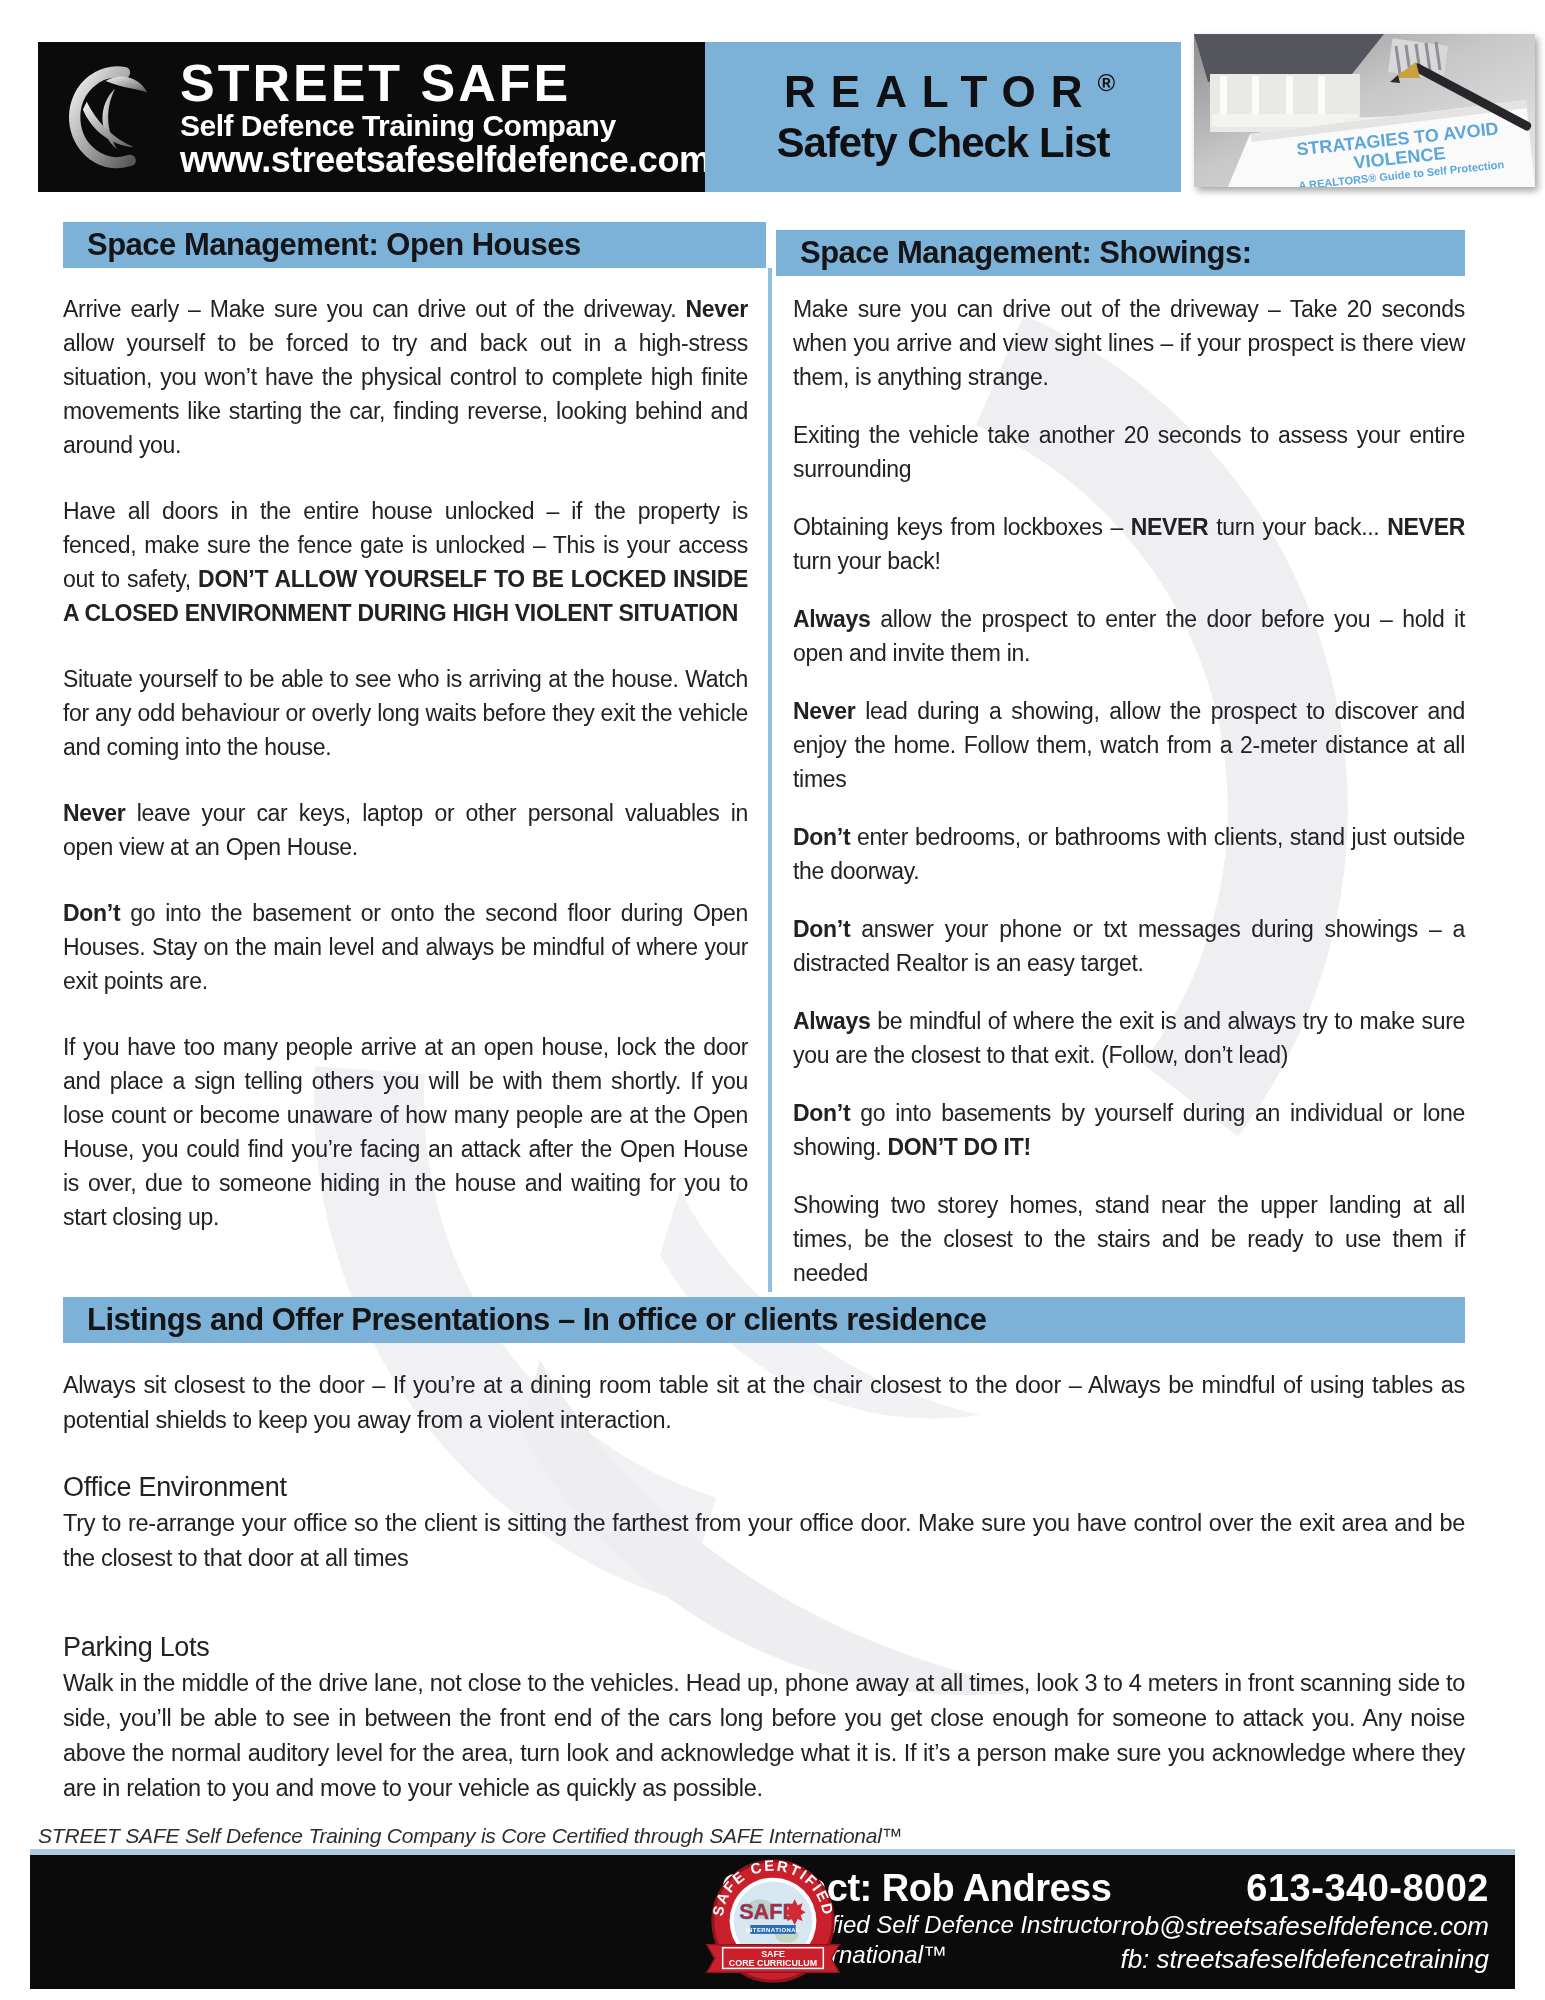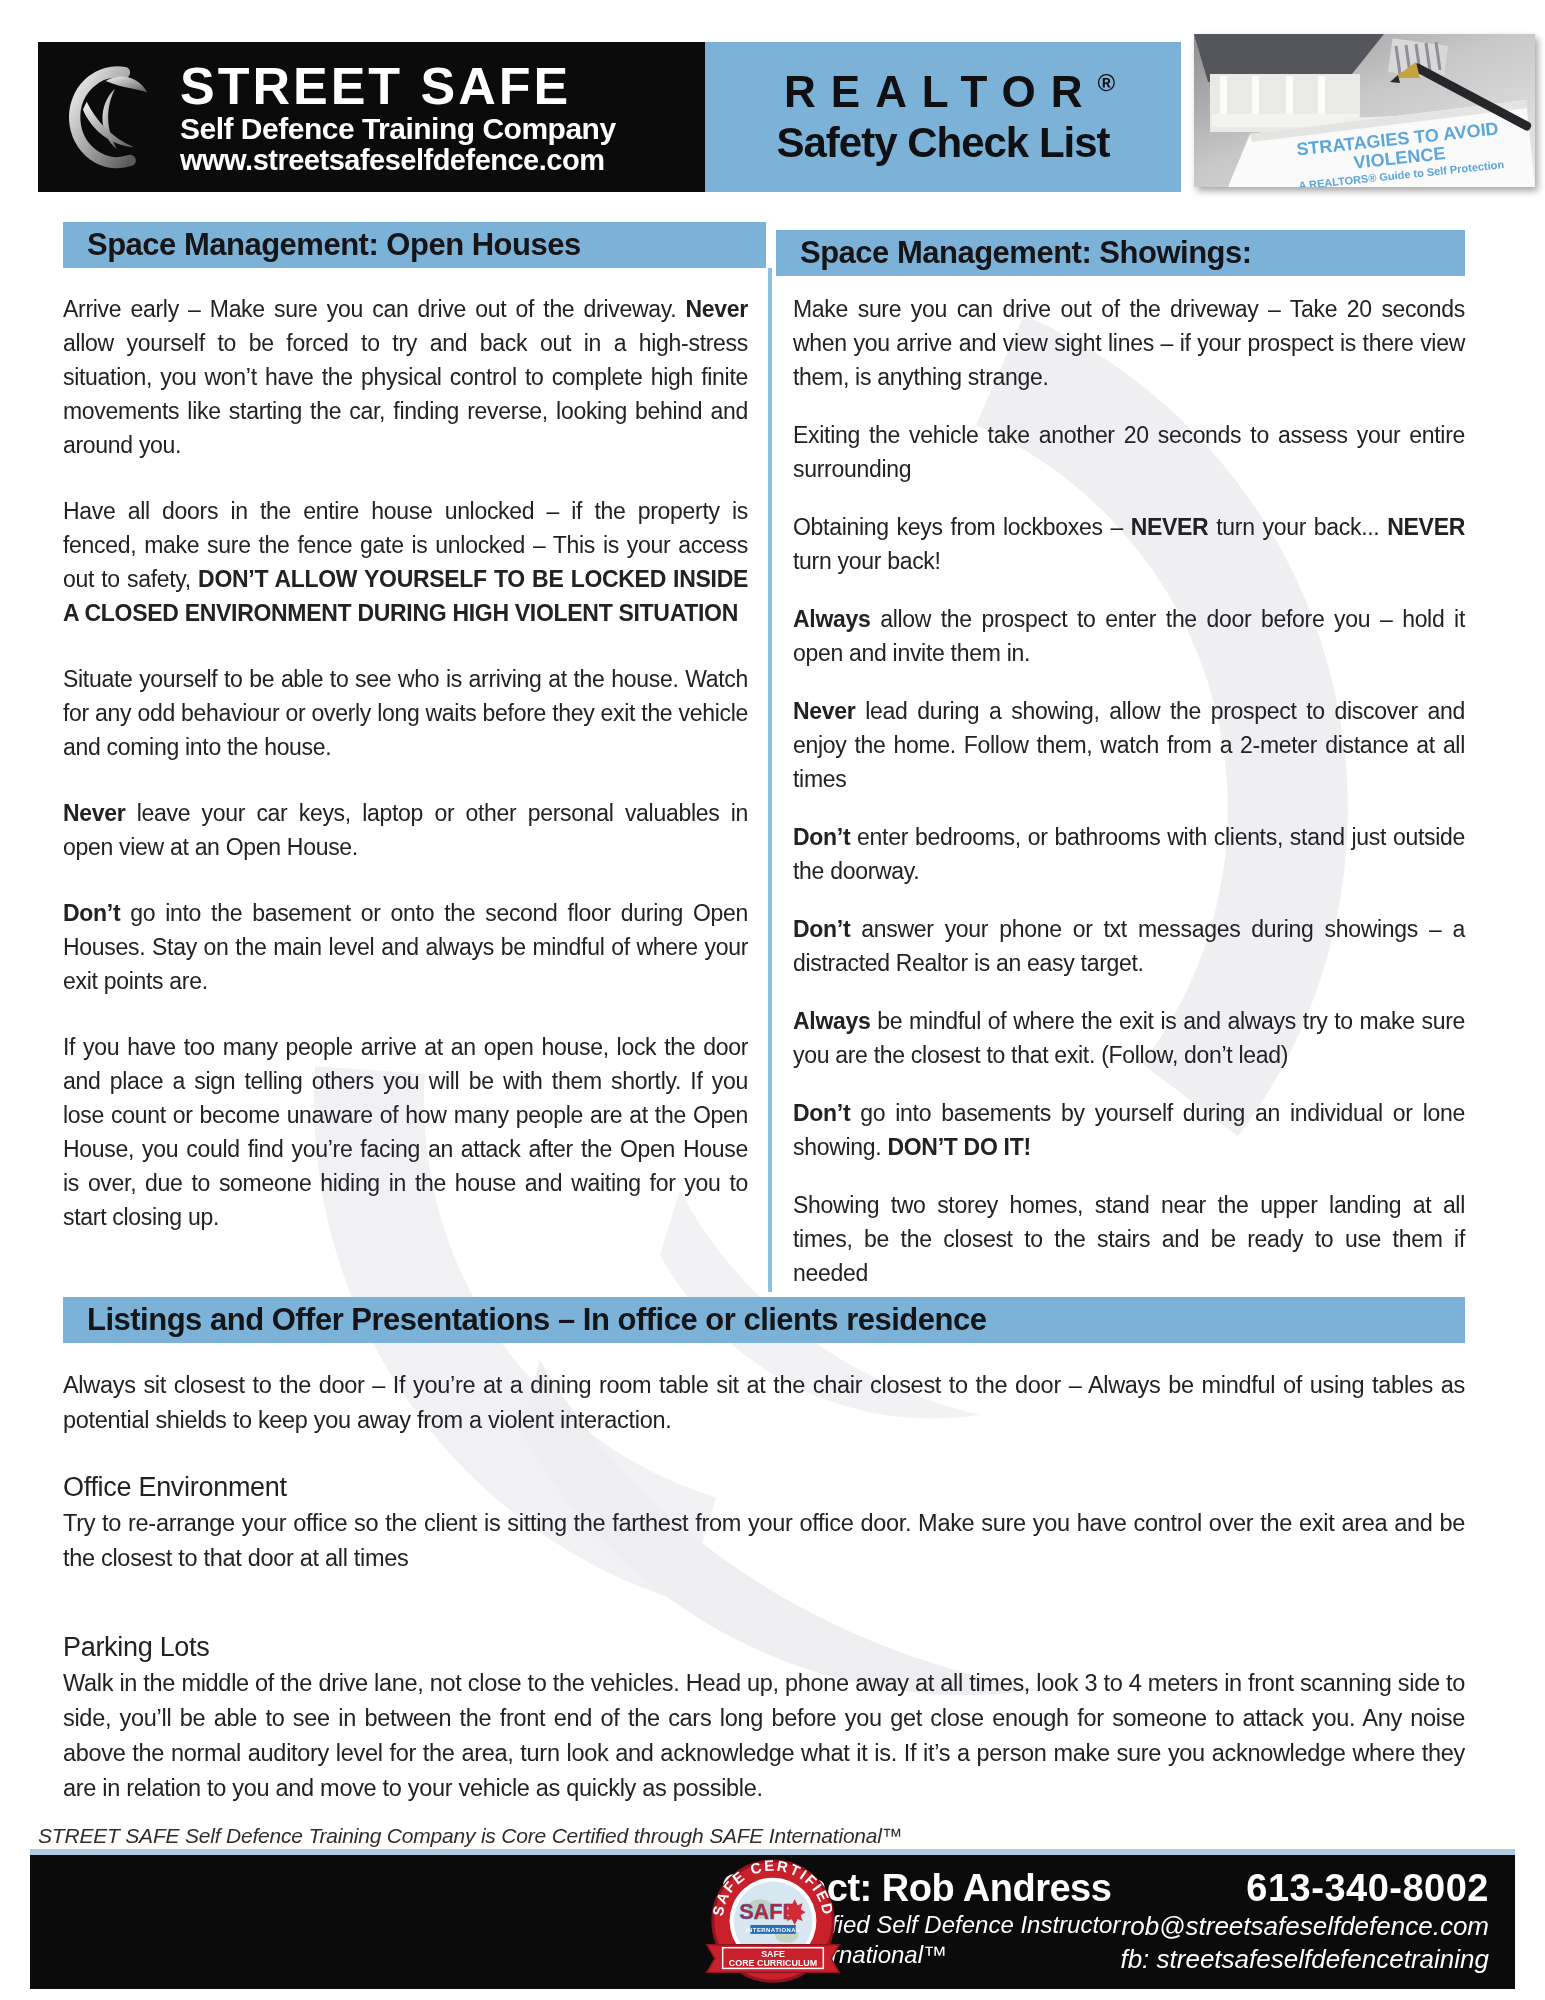--- a/index.html
+++ b/index.html
@@ -8,21 +8,21 @@
   .watermark{position:absolute;left:120px;top:300px;z-index:0;}
   .content{position:absolute;inset:0;z-index:1;}
 
   
   .header-band{position:absolute;left:38px;top:42px;height:150px;right:15px;}
   .logo-box{position:absolute;left:0;top:0;width:667px;height:150px;background:#0b0b0c;display:flex;align-items:center;}
   .logo-icon{margin-left:26px;flex:0 0 auto;}
   .logo-text{margin-left:12px;color:#ffffff;line-height:1.04;}
   .logo-title{font-size:52px;font-weight:bold;letter-spacing:3px;}
   .logo-sub{font-size:30px;font-weight:bold;letter-spacing:-0.5px;}
-  .logo-url{font-size:29px;font-weight:bold;letter-spacing:-0.5px;}
+  .logo-url{font-size:36px;font-weight:bold;letter-spacing:-0.5px;}
   .title-box{position:absolute;left:667px;top:0;width:476px;height:150px;background:#7cb2d8;display:flex;flex-direction:column;align-items:center;justify-content:center;color:#101013;}
   .title1{font-size:44px;font-weight:bold;letter-spacing:0.34em;margin-left:0.3em;}
   .title1 sup{font-size:24px;letter-spacing:0;}
   .title2{font-size:42px;font-weight:bold;letter-spacing:-1px;margin-top:2px;}
   .photo{position:absolute;left:1156px;top:-8px;width:341px;height:153px;box-shadow:3px 4px 7px rgba(0,0,0,0.35);overflow:hidden;}
 
   
   .bar{position:absolute;height:46px;background:#7cb2d8;display:flex;align-items:center;padding-left:24px;box-sizing:border-box;font-weight:bold;font-size:31px;letter-spacing:-0.5px;color:#151518;}
   .bar-left{left:63px;top:222px;width:703px;}
   .bar-right{left:776px;top:222px;width:689px;margin-top:8px;}

